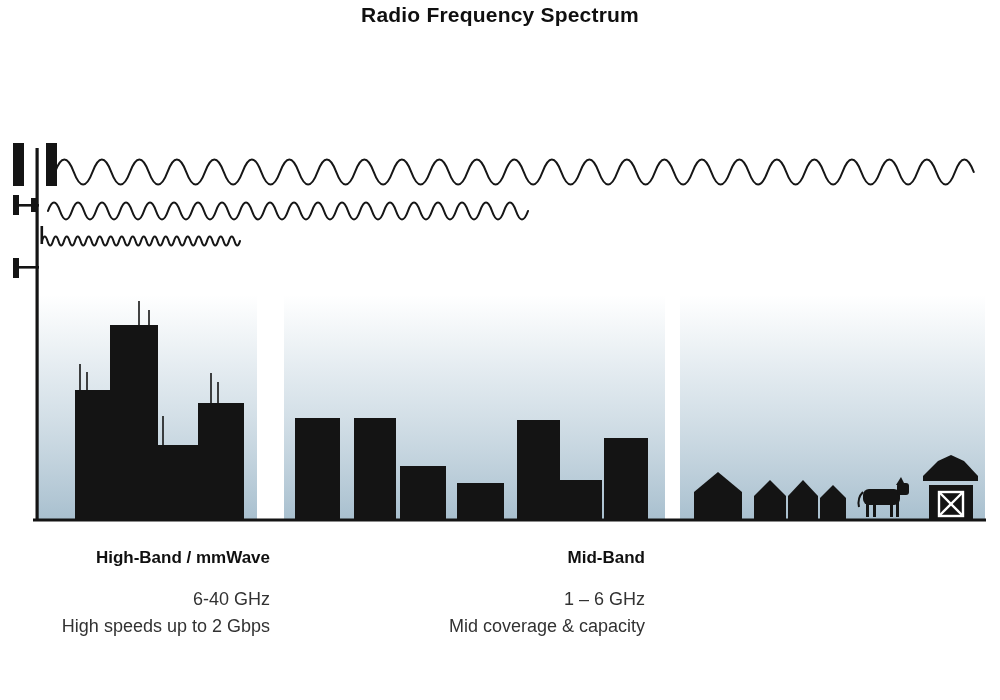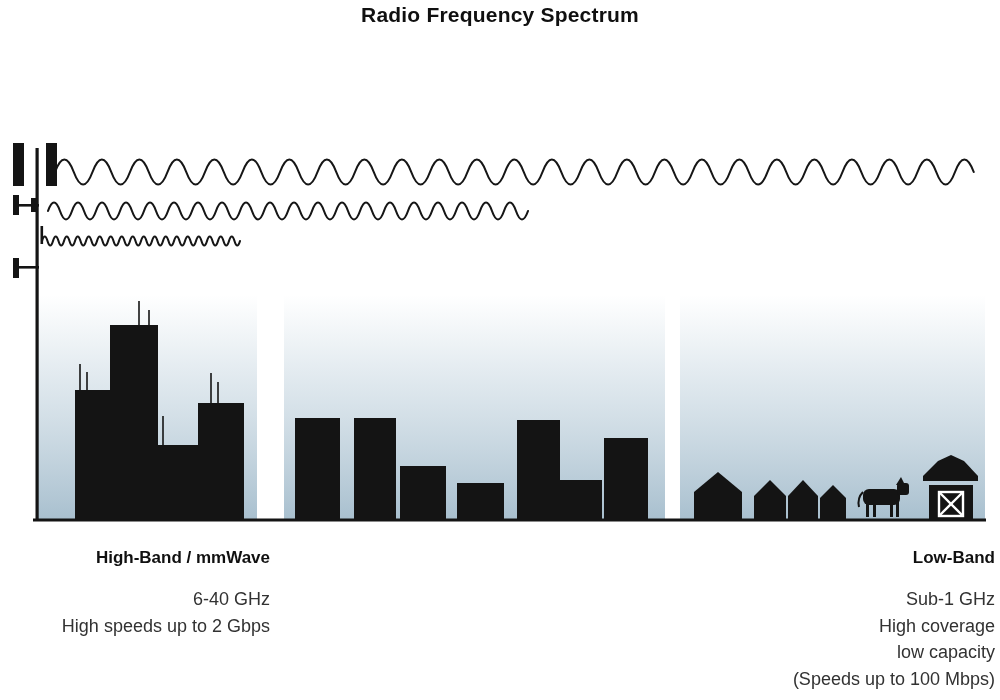--- a/index.html
+++ b/index.html
@@ -121,22 +121,20 @@
 
     <line x1="33" y1="520" x2="986" y2="520" stroke="#141414" stroke-width="3"></line>
   </svg>
 
   <div class="band-col high">
     <div class="band-name">High-Band / mmWave</div>
     <div class="band-line">6-40 GHz</div>
     <div class="band-line">High speeds up to 2 Gbps</div>
   </div>
 
+  <div class="band-col mid">
+    <div class="band-name">Mid-Band</div>
+    <div class="band-line">1 – 6 GHz</div>
+    <div class="band-line">Mid coverage &amp; capacity</div>
+  </div>
 
-  <div class="band-col low">
-    <div class="band-name">Low-Band</div>
-    <div class="band-line">Sub-1 GHz</div>
-    <div class="band-line">High coverage</div>
-    <div class="band-line">low capacity</div>
-    <div class="band-line">(Speeds up to 100 Mbps)</div>
-  </div>
 
 </div>
 
 </body></html>

